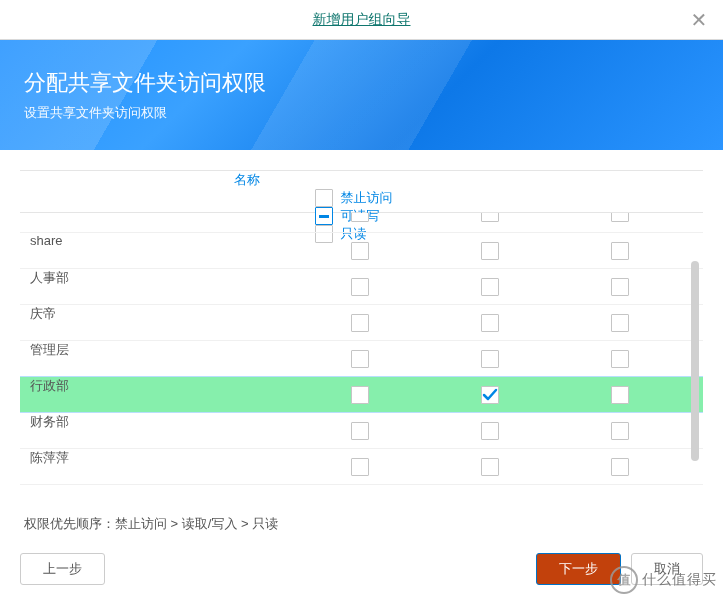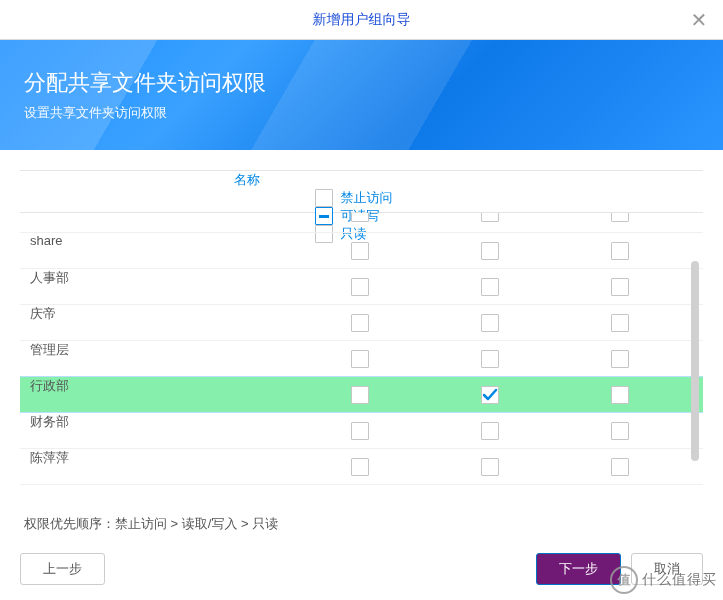--- a/index.html
+++ b/index.html
@@ -1,19 +1,19 @@
 <!DOCTYPE html>
 <html><head>
   <meta charset="utf-8">
   <style>
     * { margin: 0; padding: 0; box-sizing: border-box; font-family: "Microsoft YaHei", Arial, sans-serif; }
     body { width: 723px; height: 600px; background: #fff; overflow: hidden; position: relative; }
     
     .titlebar { height: 40px; border-bottom: 1px solid #d9d9d9; display: flex; align-items: center; justify-content: center; position: relative; }
-    .titlebar-text { color: #1d4ed8; font-size: 14px; }
+    .titlebar-text { color: #0f766e; font-size: 14px; text-decoration: underline; }
     .close-btn { position: absolute; right: 12px; top: 8px; color: #999; font-size: 20px; cursor: pointer; width: 24px; height: 24px; display: flex; align-items: center; justify-content: center; }
     
     .banner { 
       height: 110px; 
       background: linear-gradient(135deg, #1E90FF 0%, #3AA1FF 30%, #0D78E8 60%, #2B95FF 100%);
       background-image: 
         linear-gradient(120deg, rgba(255,255,255,0.15) 20%, transparent 20%, transparent 40%, rgba(255,255,255,0.1) 40%, rgba(255,255,255,0.1) 60%, transparent 60%),
         linear-gradient(135deg, #1E90FF 0%, #3AA1FF 30%, #0D78E8 60%, #2B95FF 100%);
       padding: 28px 24px 0 24px;
       color: #fff;
@@ -44,21 +44,21 @@
     .row .col-name { color: #555; }
     .firstrow { height: 20px; border-bottom: 1px solid #f0f0f0; display:flex; align-items:flex-start;}
     .firstrow .col-cb { justify-content: center; padding-left:0; align-items:flex-start;}
     .firstrow .cb{margin-top:-9px;}
     
     .priority-text { font-size: 13px; color: #555; padding: 14px 0 0 4px; }
     
     .footer { padding: 20px 20px 16px 20px; display: flex; justify-content: space-between; align-items: center; }
     .btn { height: 32px; padding: 12px 22px; font-size: 13px; border-radius: 3px; cursor: pointer; display:inline-flex; align-items:center; }
     .btn-default { background: #fff; border: 1px solid #ccc; color: #555; }
-    .btn-primary { background: #701a75; border: 1px solid #0072C6; color: #fff; }
+    .btn-primary { background: #c2410c; border: 1px solid #0072C6; color: #fff; }
     .footer-right { display: flex; gap: 10px; }
     
     .watermark { position: absolute; right: 6px; bottom: 6px; display: flex; align-items: center; gap: 4px; color: #888; font-size: 14px; opacity: 0.85; pointer-events: none; }
     .wm-circle { width: 28px; height: 28px; border-radius: 50%; border: 2px solid #999; display: flex; align-items: center; justify-content: center; font-size: 13px; font-weight: bold; color: #999; }
     .wm-text { color: #666; letter-spacing: 1px; font-weight: 500; text-shadow: 0 0 2px #fff; }
   </style>
 </head>
 <body>
 
 <div class="titlebar">

